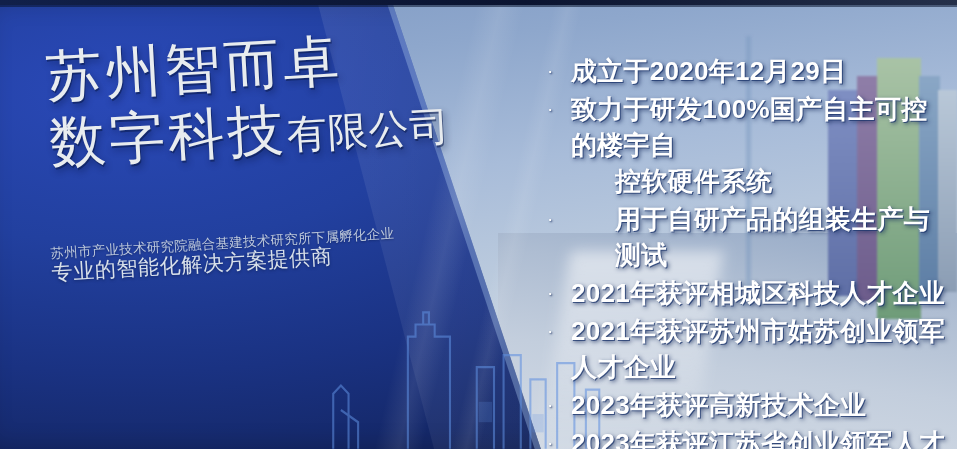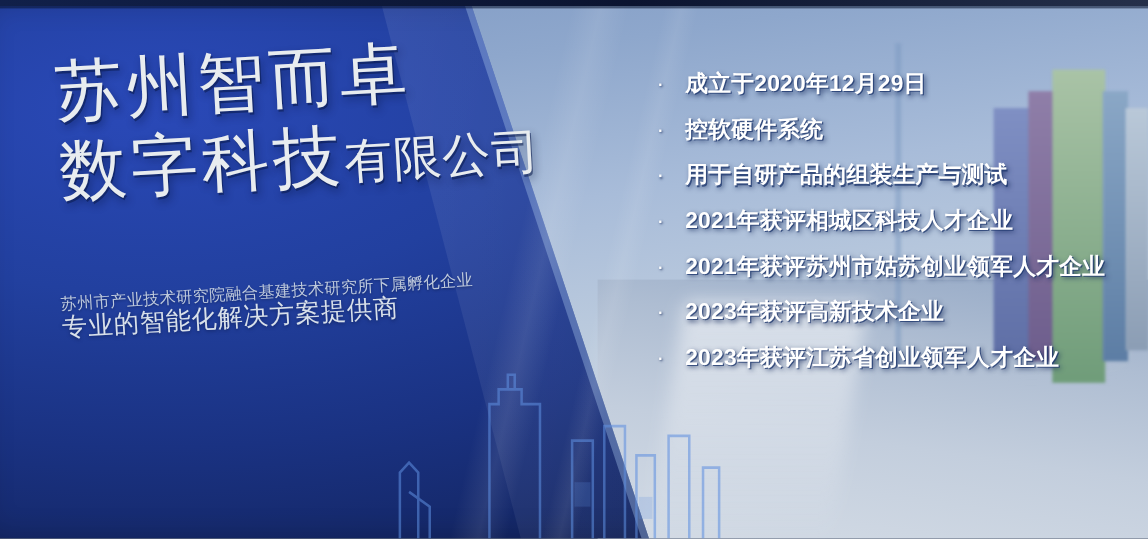--- a/index.html
+++ b/index.html
@@ -178,29 +178,29 @@
     width: 24px;
     color: #ffffff;
     font-size: 19px;
     line-height: 36px;
     text-align: left;
     text-shadow: 1px 1px 2px rgba(20,40,90,.85);
   }
   .bullet-text {
     flex: 1 1 auto;
     color: #ffffff;
-    font-size: 19px;
+    font-size: 26px;
     font-weight: bold;
     line-height: 36px;
     letter-spacing: 0.01em;
     text-shadow:
       1px 1px 0 rgba(30,55,110,.75),
       2px 2px 4px rgba(15,35,85,.70);
   }
-  .bullet-text .cont { display: block; }
+  .bullet-text .cont { display: block; margin-left: 44px; }
 
   
   .edge-top {
     position: absolute; left: 0; right: 0; top: 0; height: 5px;
     background: linear-gradient(90deg,#11204a,#0b1430 55%,#25304a);
   }
   .edge-top2 {
     position: absolute; left: 0; right: 0; top: 5px; height: 2px;
     background: rgba(10,20,45,.55);
   }
@@ -264,20 +264,21 @@
   <div class="bullets">
 
     <div class="bullet-row">
       <span class="bullet-dot">·</span>
       <span class="bullet-text">成立于2020年12月29日</span>
     </div>
 
     <div class="bullet-row">
       <span class="bullet-dot">·</span>
       <span class="bullet-text">
+        <span>致力于研发100%国产自主可控的楼宇自</span>
         <span class="cont">控软硬件系统</span>
       </span>
     </div>
 
     <div class="bullet-row">
       <span class="bullet-dot">·</span>
       <span class="bullet-text">
         <span class="cont">用于自研产品的组装生产与测试</span>
       </span>
     </div>

